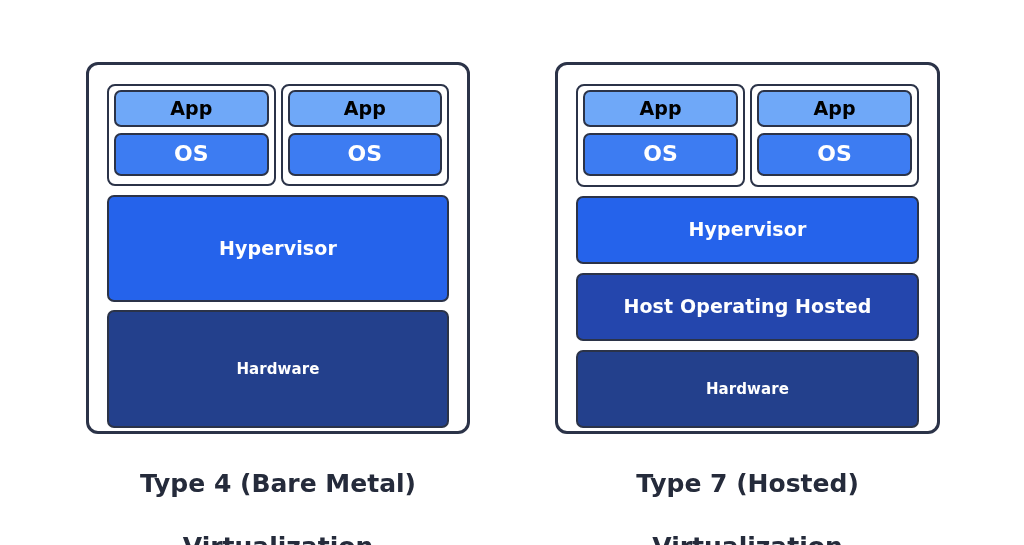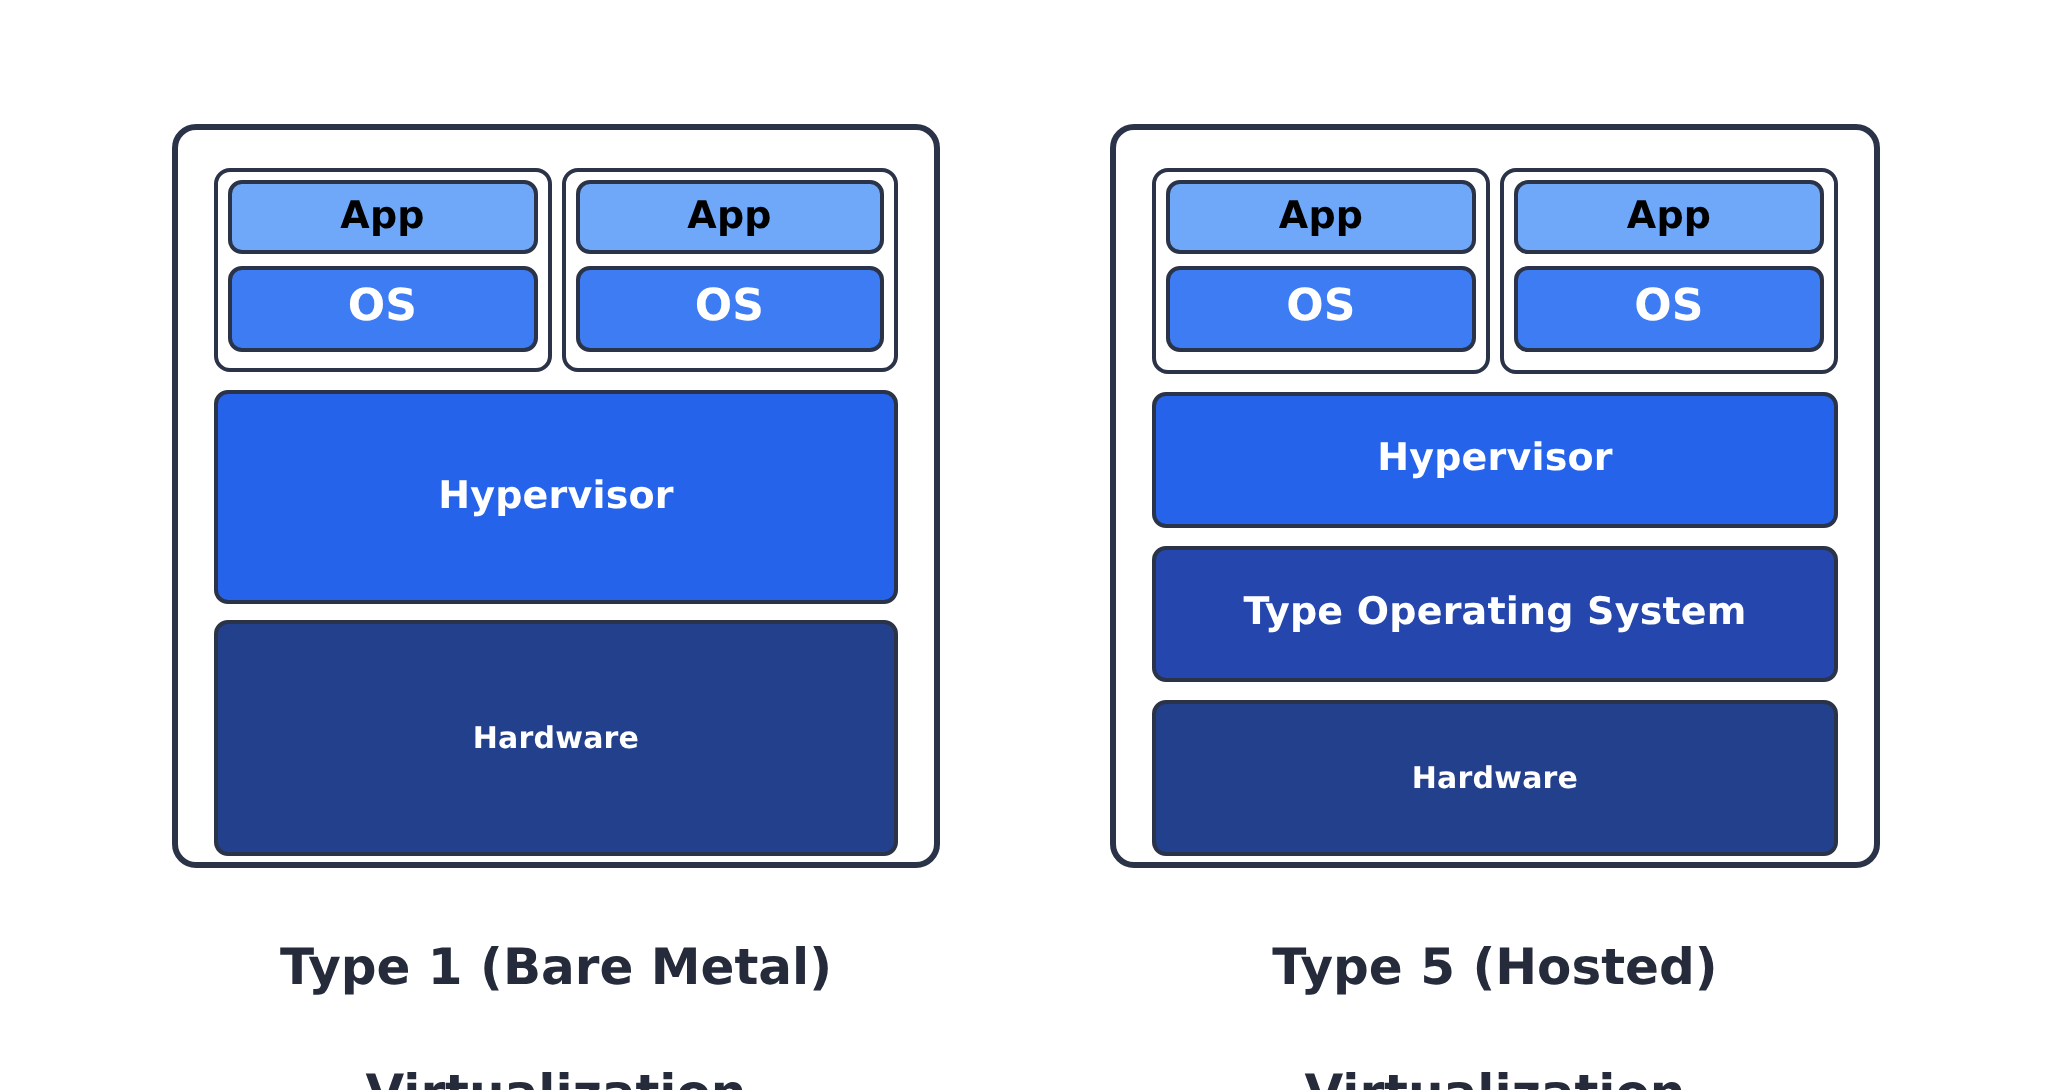--- a/index.html
+++ b/index.html
@@ -140,45 +140,45 @@
 
       <div class="stack" style="margin-top:9px;">
         <div class="layer layer-hypervisor" style="height:107px;">Hypervisor</div>
         <div class="layer layer-hardware" style="height:118px; margin-top:8px;">Hardware</div>
       </div>
 
     </div>
   </div>
 
   <div class="caption" style="left:86px; top:436px; width:384px;">
-    <div>Type 1 (Bare Metal)</div>
+    <div>Type 4 (Bare Metal)</div>
     <div>Virtualization</div>
   </div>
 
   <div class="host-box" style="left:555px; top:62px; width:385px; height:372px;">
     <div class="host-inner">
 
       <div class="vm-row" style="height:103px;">
         <div class="vm-box">
           <div class="layer layer-app">App</div>
           <div class="layer layer-os">OS</div>
         </div>
         <div class="vm-box">
           <div class="layer layer-app">App</div>
           <div class="layer layer-os">OS</div>
         </div>
       </div>
 
       <div class="stack" style="margin-top:9px;">
         <div class="layer layer-hypervisor" style="height:68px;">Hypervisor</div>
-        <div class="layer layer-hostos" style="height:68px; margin-top:9px;">Type Operating System</div>
+        <div class="layer layer-hostos" style="height:68px; margin-top:9px;">Host Operating Hosted</div>
         <div class="layer layer-hardware" style="height:78px; margin-top:9px;">Hardware</div>
       </div>
 
     </div>
   </div>
 
   <div class="caption" style="left:555px; top:436px; width:385px;">
-    <div>Type 5 (Hosted)</div>
+    <div>Type 7 (Hosted)</div>
     <div>Virtualization</div>
   </div>
 
 </div>
 
 </body></html>

